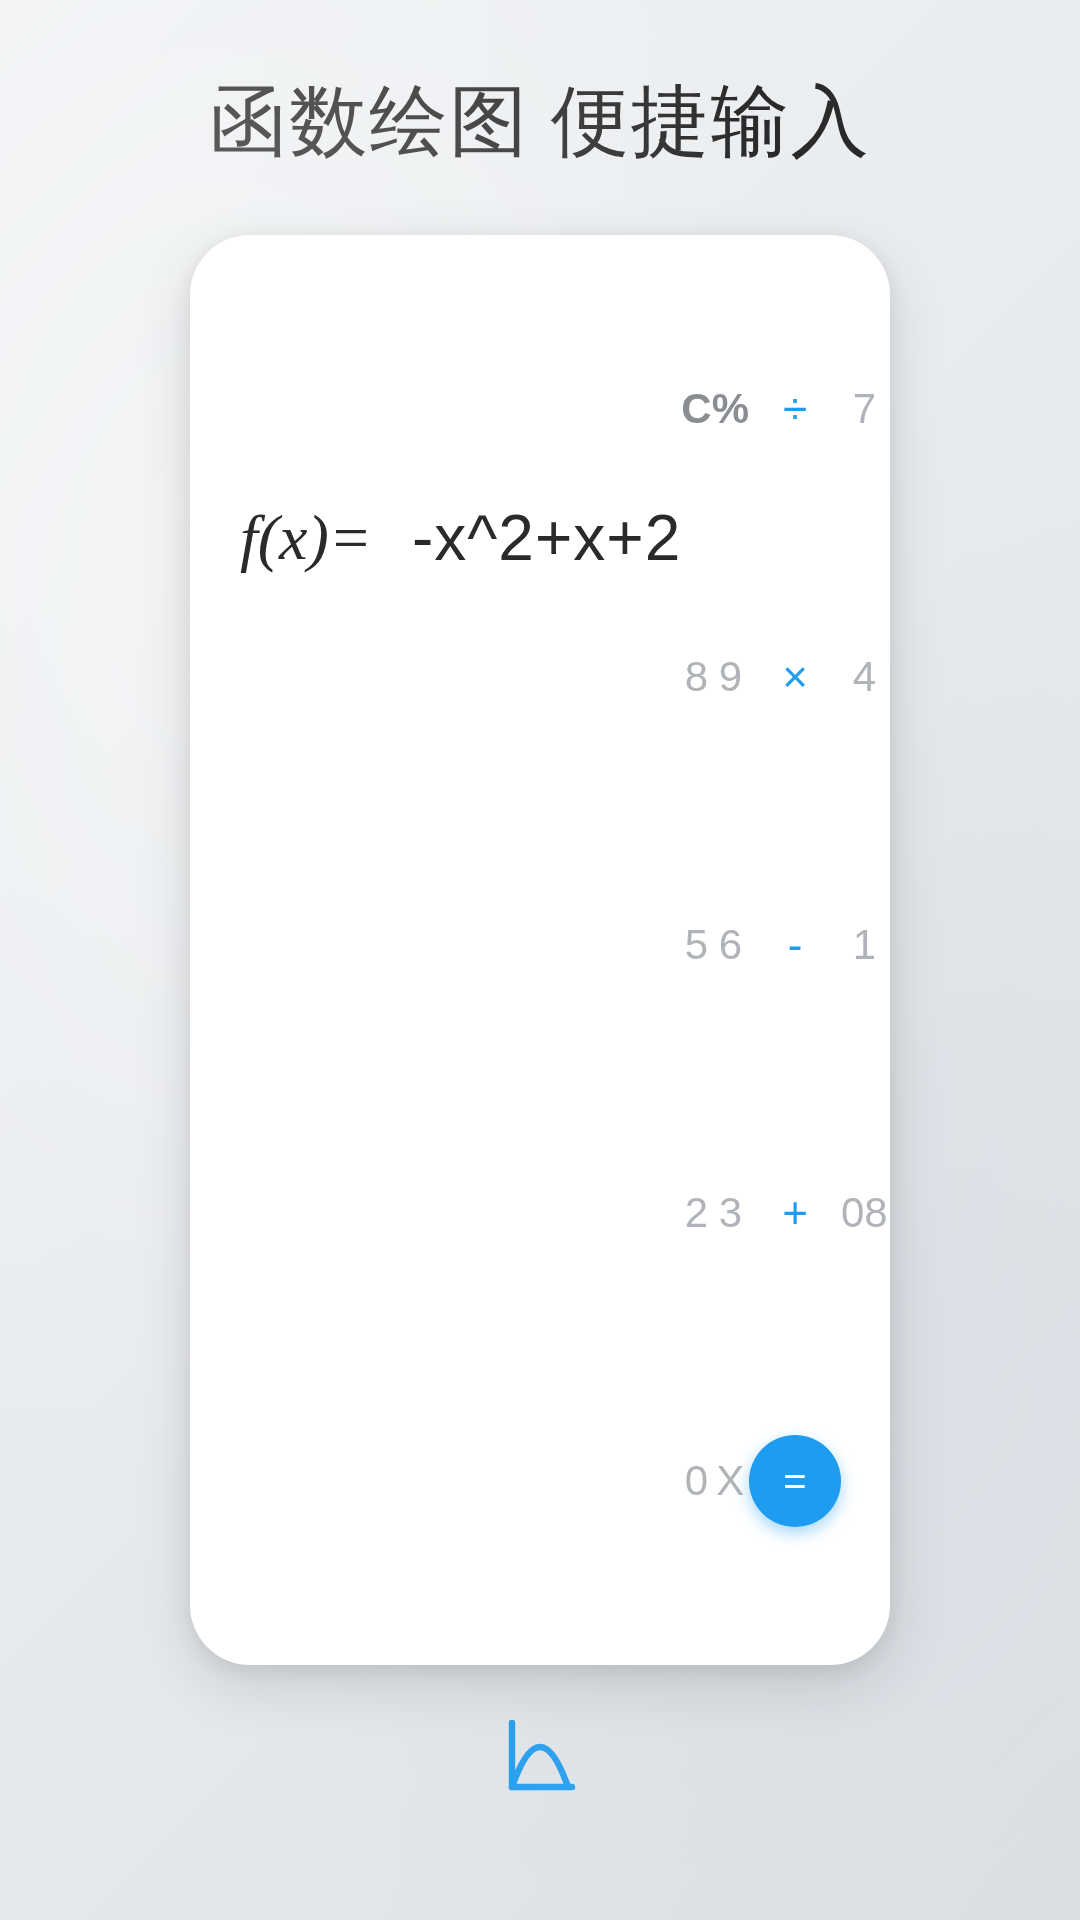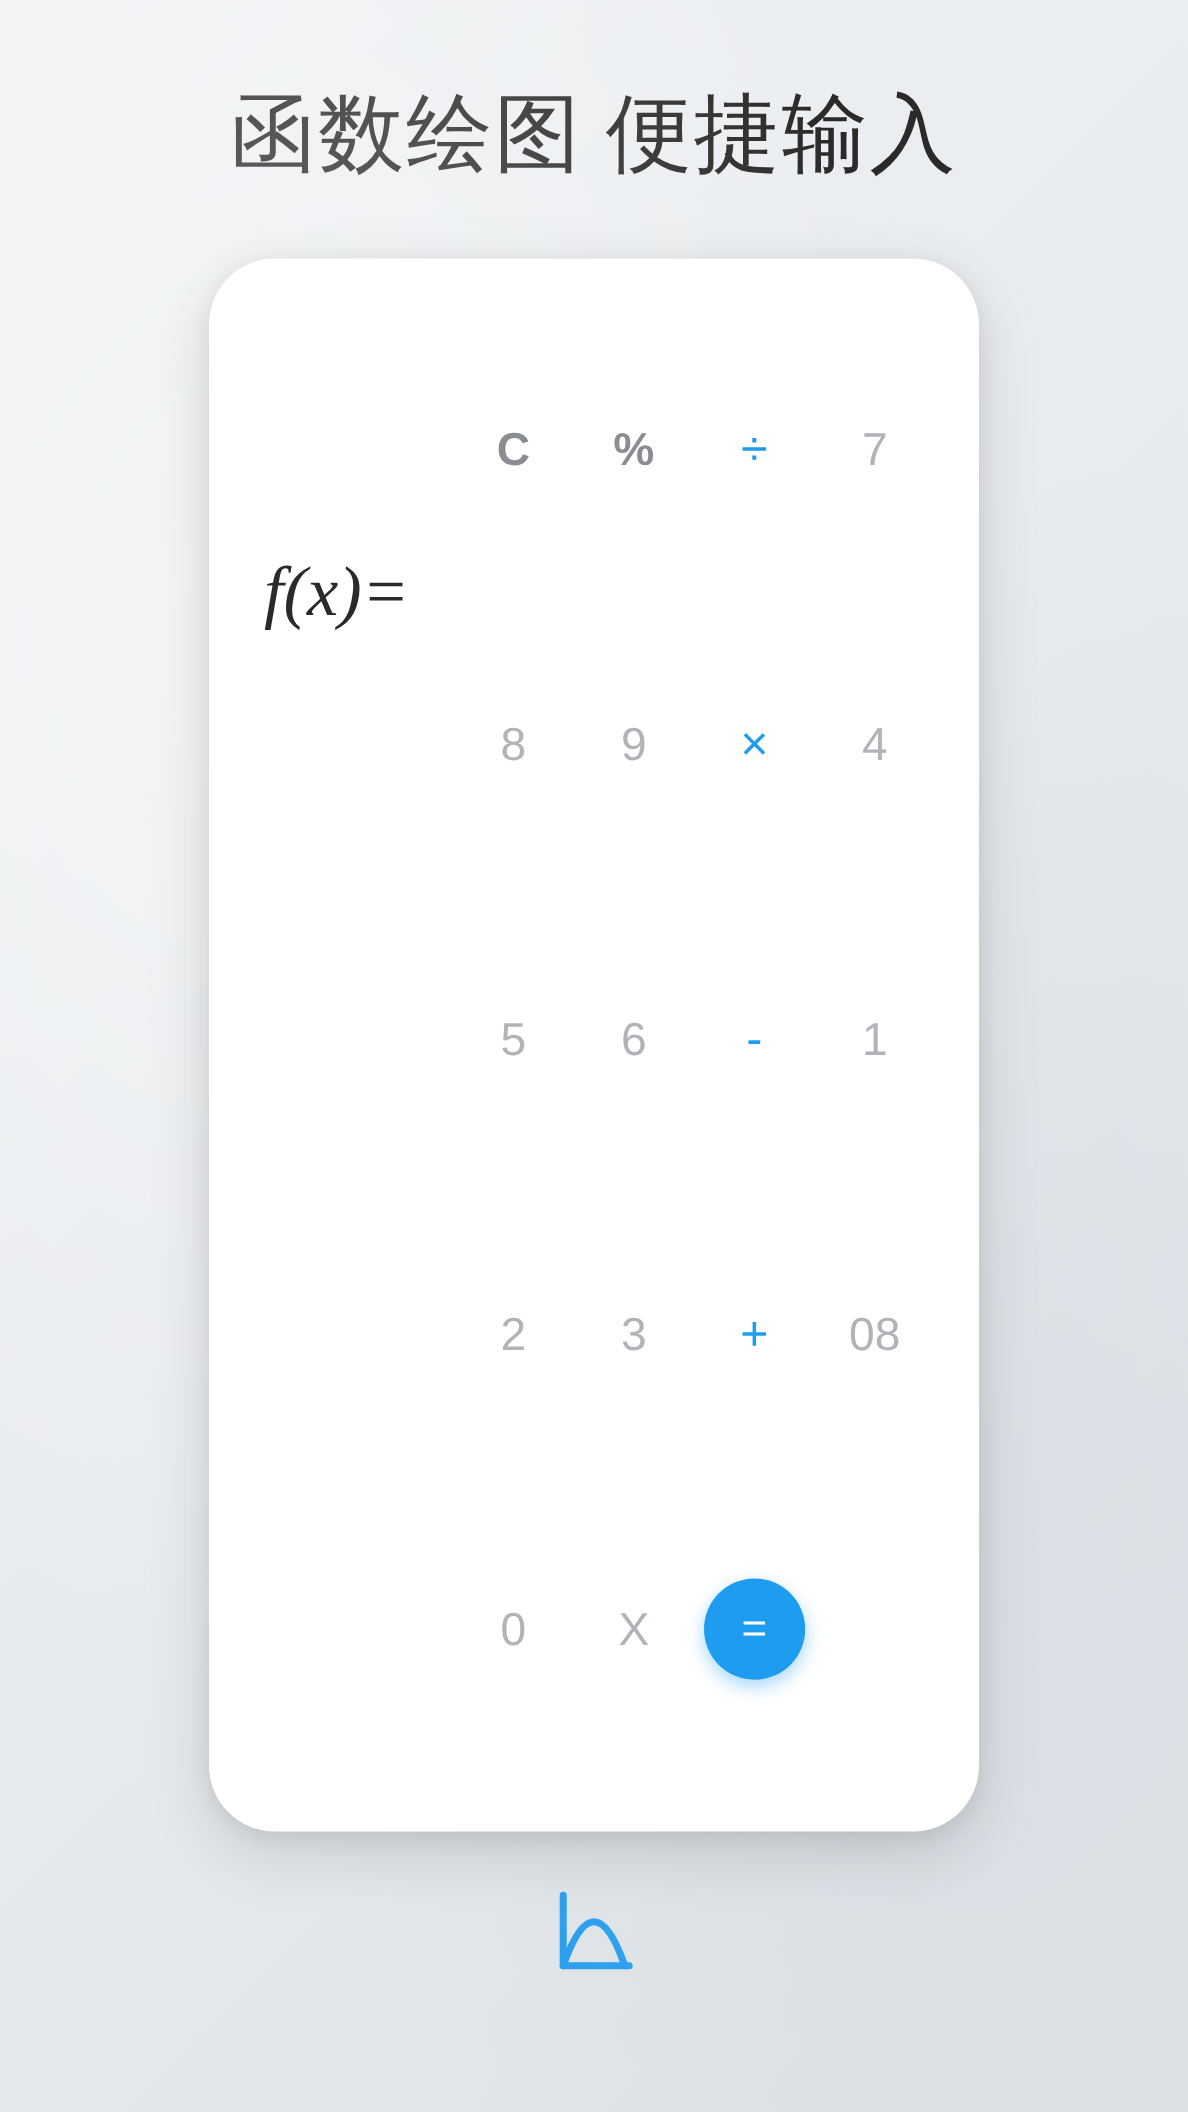--- a/index.html
+++ b/index.html
@@ -120,20 +120,21 @@
 <body>
 
 <div class="bg-texture"></div>
 
 <div class="title">函数绘图 便捷输入</div>
 
 <div class="phone-card">
 
   <div class="display-area">
     <span class="fx-label">f(x)=</span>
+    <span class="fx-value">-x^2+x+2</span>
   </div>
 
   <div class="keypad">
     <div class="key fn">C</div>
     <div class="key fn">%</div>
     <div class="key op">÷</div>
 
     <div class="key">7</div>
     <div class="key">8</div>
     <div class="key">9</div>

